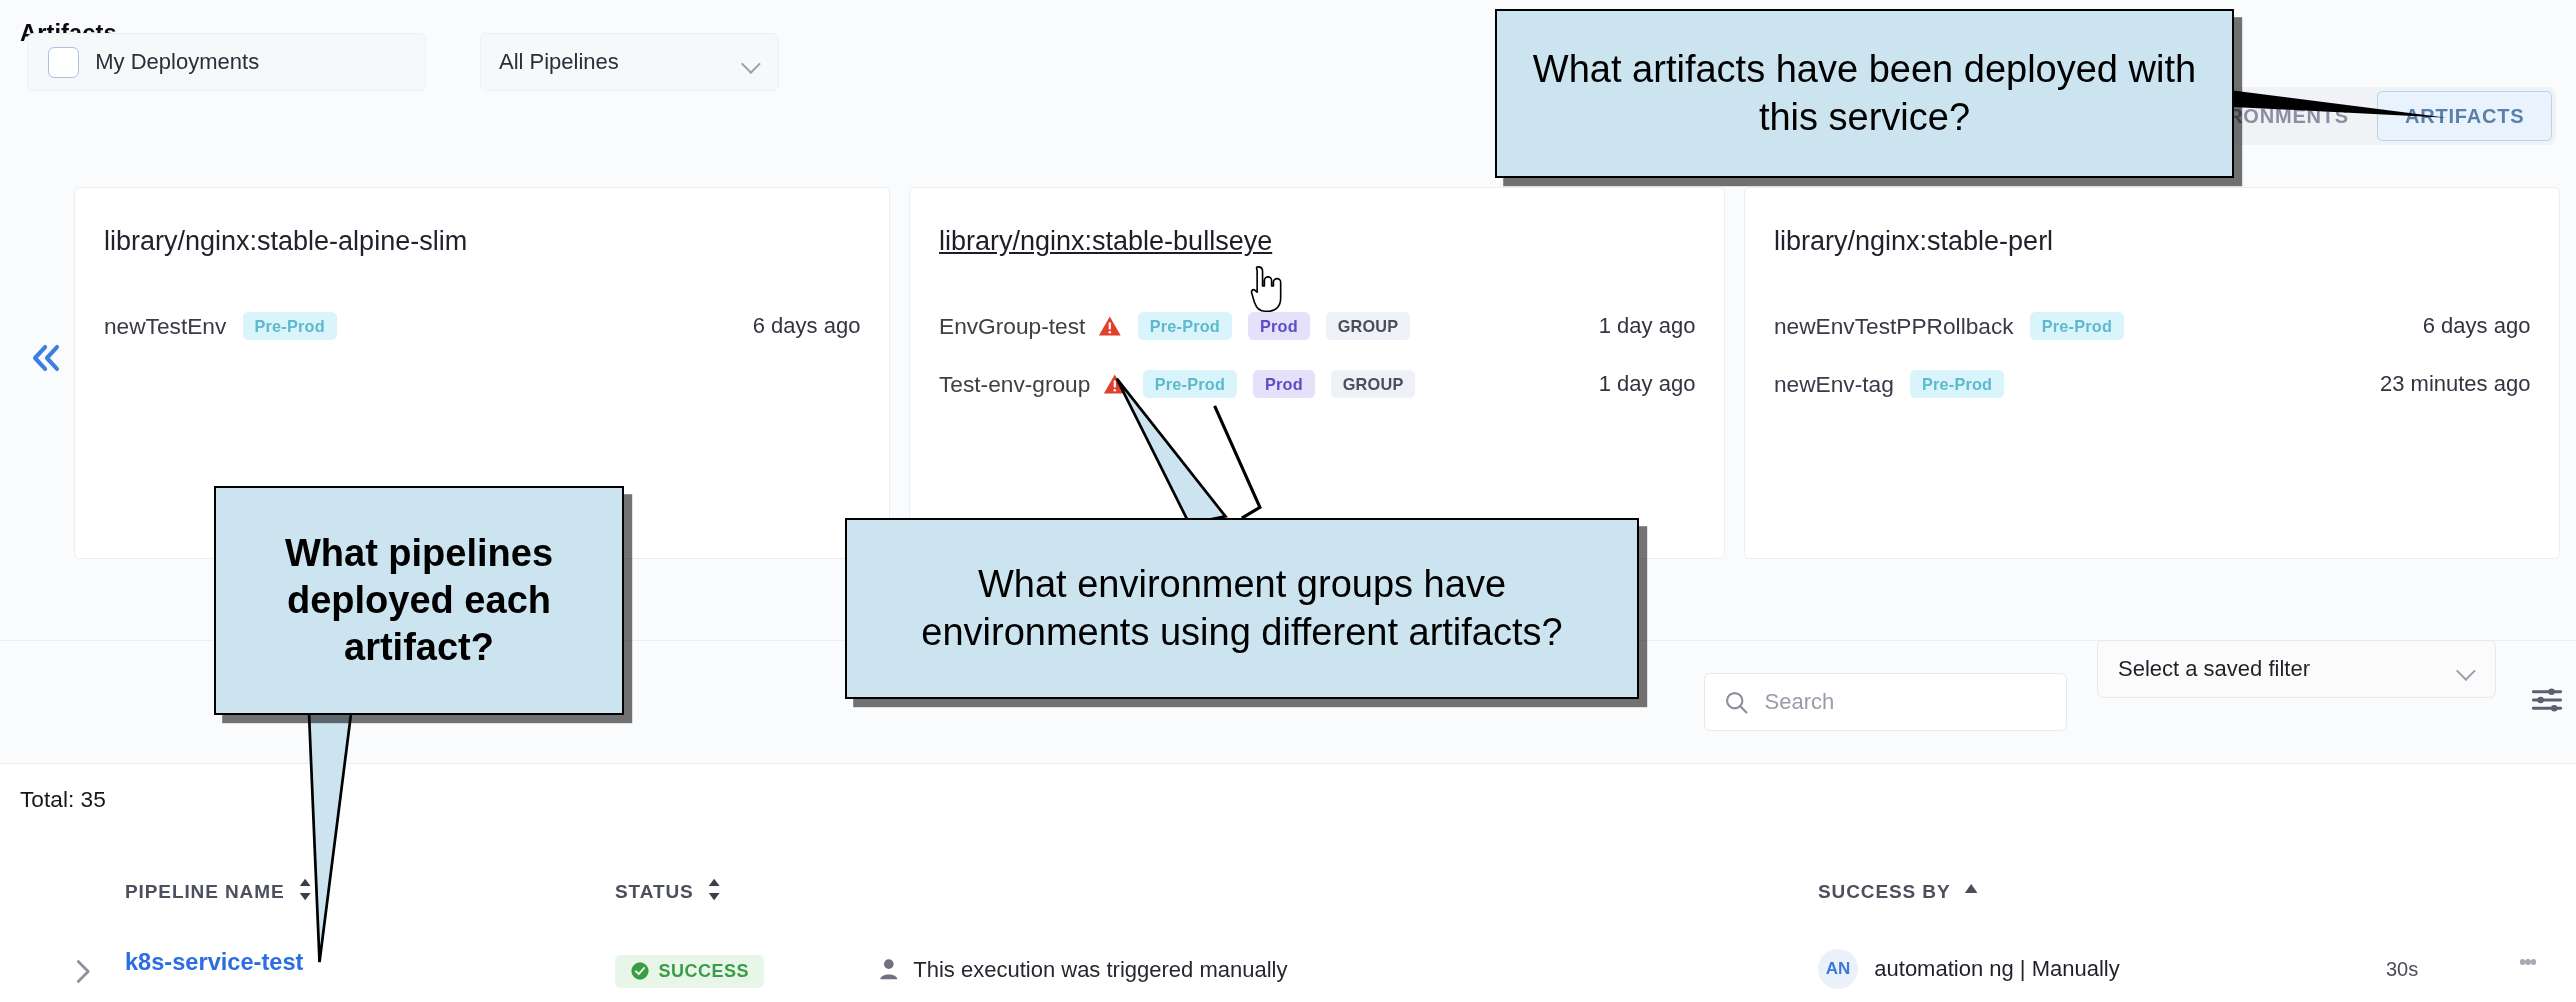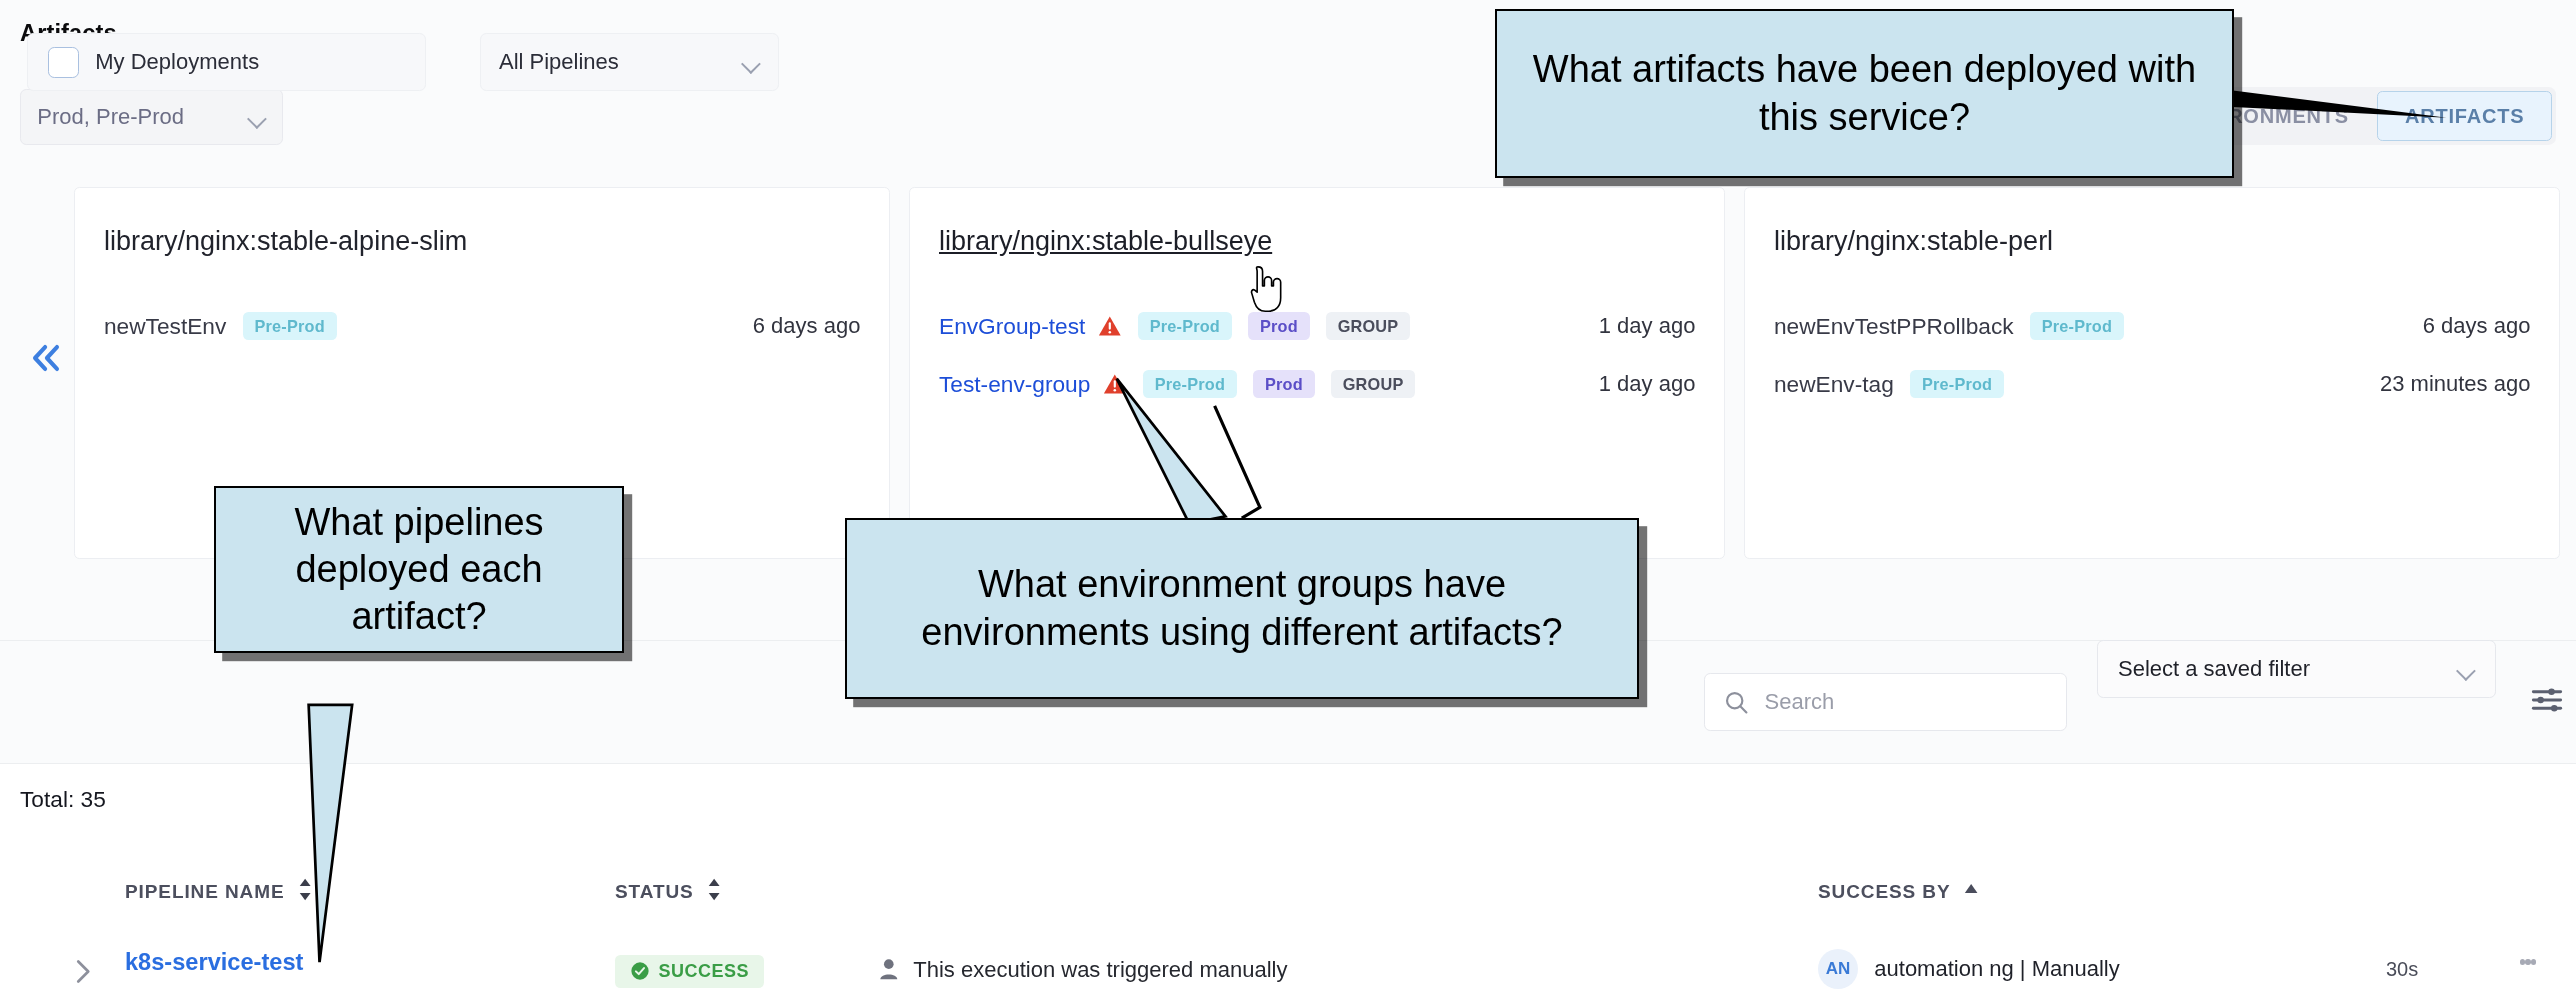--- a/index.html
+++ b/index.html
@@ -73,21 +73,21 @@
   .card-title {
     position: absolute; left: 29px; top: 38px;
     font-size: 27px; color: #21232c; font-weight: normal;
   }
   .card-title.link { text-decoration: underline; color: #1c1e27; }
   .rows { position: absolute; left: 29px; top: 109px; right: 25px; }
   .env-row {
     display: flex; align-items: center; height: 58px;
   }
   .env-name { font-size: 22.7px; color: #383a47; white-space: nowrap; }
-  .env-name.warn { color: #1d4ed8; }
+  .env-name.warn { color: #404040; }
   .warn-icon { margin-left: 12.7px; width: 23.6px; height: 22px; flex: none; display:block;}
   .pill {
     margin-left: 16.3px; border-radius: 5.4px; padding: 4.5px 11.8px;
     font-size: 16.3px; font-weight: bold; letter-spacing: 0.2px; white-space: nowrap;
   }
   .pill.preprod { background: #d9f5fb; color: #5fb9cd; }
   .pill.prod    { background: #e5e1fa; color: #5b4ec7; }
   .pill.group   { background: #eef1f5; color: #4a4d5c; }
   .env-time {
     margin-left: auto; font-size: 22px; color: #32343f; white-space: nowrap;
@@ -190,44 +190,40 @@
     position: absolute;
     background: #cbe4ef; border: 2.7px solid #000;
     box-shadow: 8.2px 8.2px 0 rgba(0,0,0,.55);
     display: flex; align-items: center; justify-content: center;
     text-align: center; color: #000;
     font-family: "Liberation Sans", sans-serif;
   }
   .callout span { display: block; line-height: 1.24; padding: 5.4px 20px; }
   #callout-artifacts { left: 1495px; top: 9px; width: 739px; height: 169px; }
   #callout-artifacts span { font-size: 38px; }
-  #callout-pipelines { left: 214px; top: 486px; width: 410px; height: 167px; }
+  #callout-pipelines { left: 214px; top: 486px; width: 410px; height: 229px; font-weight: bold; }
   #callout-pipelines span { font-size: 38px; }
   #callout-envgroups { left: 845px; top: 518px; width: 794px; height: 181px; }
   #callout-envgroups span { font-size: 38px; }
 
   .leader { position: absolute; left: 0; top: 0; width: 2576px; height: 1002px;
             pointer-events: none; }
 
   
   .cursor-hand { position: absolute; left: 1249px; top: 265px; width: 38px; height: 49px; }
 </style>
 </head>
 <body>
 
 <div id="root">
 
   <div class="artifacts-panel">
 
     <div class="panel-title">Artifacts</div>
 
-    <div class="env-filter-dd">
-      <span class="lbl">Prod, Pre-Prod</span>
-      <span class="chev"></span>
-    </div>
 
     <div class="seg-toggle">
       <div class="seg-btn">ENVIRONMENTS</div>
       <div class="seg-btn active">ARTIFACTS</div>
     </div>
 
     <div class="collapse-left">
       <svg width="42" height="42" viewBox="0 0 46 46">
         <polyline points="22,11 11,23 22,35" fill="none" stroke="#3d7fe0" stroke-width="4.5" stroke-linecap="round" stroke-linejoin="round"></polyline>
         <polyline points="35,11 24,23 35,35" fill="none" stroke="#3d7fe0" stroke-width="4.5" stroke-linecap="round" stroke-linejoin="round"></polyline>

